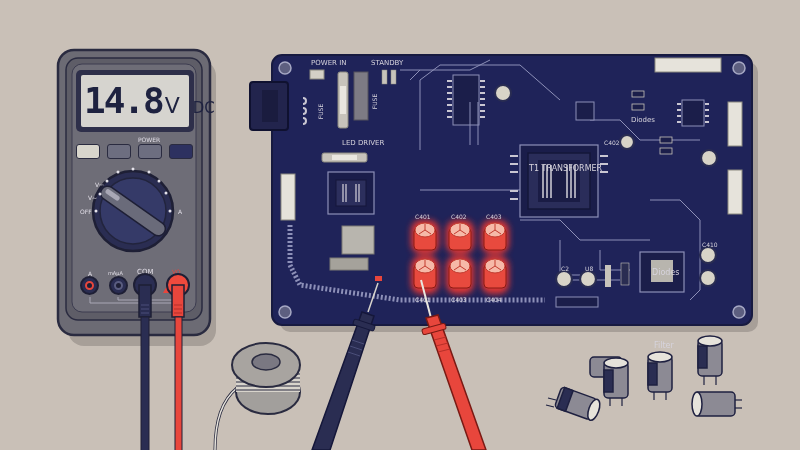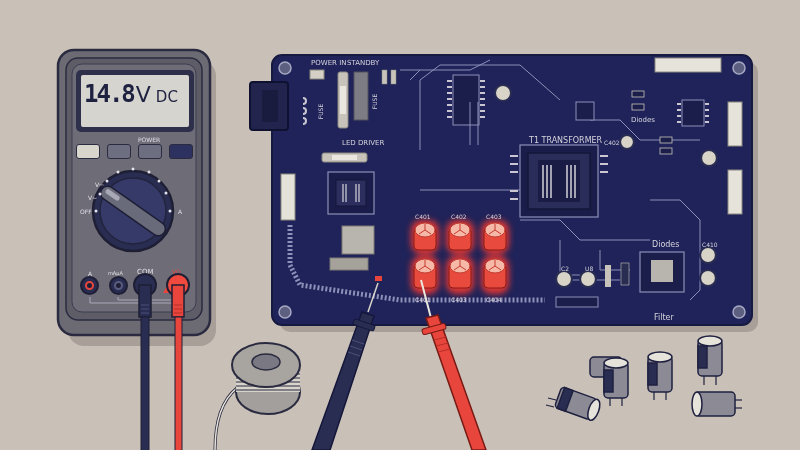--- a/index.html
+++ b/index.html
@@ -1,24 +1,24 @@
 <!DOCTYPE html>
 <html><head>
 <meta charset="utf-8">
 <style>
   html,body{margin:0;padding:0;}
   body{width:800px;height:450px;background:#c9c0b7;overflow:hidden;position:relative;font-family:"Liberation Sans",sans-serif;}
   .abs{position:absolute;}
   svg{position:absolute;left:0;top:0;}
   .lcd-text{position:absolute;left:84px;top:80px;width:110px;height:46px;display:flex;align-items:baseline;color:#1e2240;}
-  .lcd-val{font-family:"DejaVu Sans Mono",monospace;font-size:24px;font-weight:bold;letter-spacing:-2px;}
+  .lcd-val{font-family:"DejaVu Sans Mono",monospace;font-size:36px;font-weight:bold;letter-spacing:-2px;}
   .lcd-unit{font-family:"DejaVu Sans",sans-serif;font-size:22px;margin-left:2px;}
-  .lcd-mode{font-family:"DejaVu Sans",sans-serif;font-size:15px;margin-left:5px;}
+  .lcd-mode{font-family:"DejaVu Sans",sans-serif;font-size:15px;margin-left:13px;}
   .lbl{position:absolute;color:#d6d3dc;font-family:"DejaVu Sans",sans-serif;white-space:nowrap;}
-  .s6{font-size:6px;} .s7{font-size:7px;margin-left:9px;} .s8{font-size:8px;}
+  .s6{font-size:6px;} .s7{font-size:7px;margin-left:9px;} .s8{font-size:8px;margin-top:28px;}
   .mlbl{position:absolute;color:#e0dde6;font-family:"DejaVu Sans",sans-serif;font-size:6px;white-space:nowrap;}
 </style>
 </head>
 <body>
 
 <div>
 <svg width="800" height="450">
 
   <rect x="68" y="60" width="148" height="286" rx="16" fill="#a79f98"></rect>
 
@@ -249,21 +249,21 @@
   <rect x="640" y="252" width="44" height="40" fill="#1b1e4a" stroke="#8d90b8" stroke-width="1.2"></rect>
   <rect x="651" y="260" width="22" height="22" fill="#b8b5ae"></rect>
 
   <rect x="556" y="297" width="42" height="10" fill="#1b1e4a" stroke="#8d90b8"></rect>
 
   <rect x="605" y="265" width="6" height="22" fill="#c7c3bb"></rect>
   <rect x="621" y="263" width="8" height="22" fill="#2a2d52" stroke="#c7c3bb" stroke-width="0.6"></rect>
 </svg>
 
 <div class="lbl s7" style="left:302px;top:59px;">POWER IN</div>
-<div class="lbl s7" style="left:338px;top:59px;">STANDBY</div>
+<div class="lbl s7" style="left:338px;top:59px;padding-left:24px;">STANDBY</div>
 <div class="lbl s6" style="left:313px;top:108px;transform:rotate(-90deg);">FUSE</div>
 <div class="lbl s6" style="left:367px;top:98px;transform:rotate(-90deg);">FUSE</div>
 <div class="lbl s7" style="left:333px;top:139px;">LED DRIVER</div>
 <div class="lbl s8" style="left:529px;top:136px;">T1 TRANSFORMER</div>
 <div class="lbl s7" style="left:622px;top:116px;">Diodes</div>
 <div class="lbl s6" style="left:604px;top:139px;">C402</div>
 <div class="lbl s8" style="left:652px;top:240px;">Diodes</div>
 <div class="lbl s8" style="left:654px;top:313px;">Filter</div>
 <div class="lbl s6" style="left:702px;top:241px;">C410</div>
 <div class="lbl s6" style="left:561px;top:265px;">C2</div>

